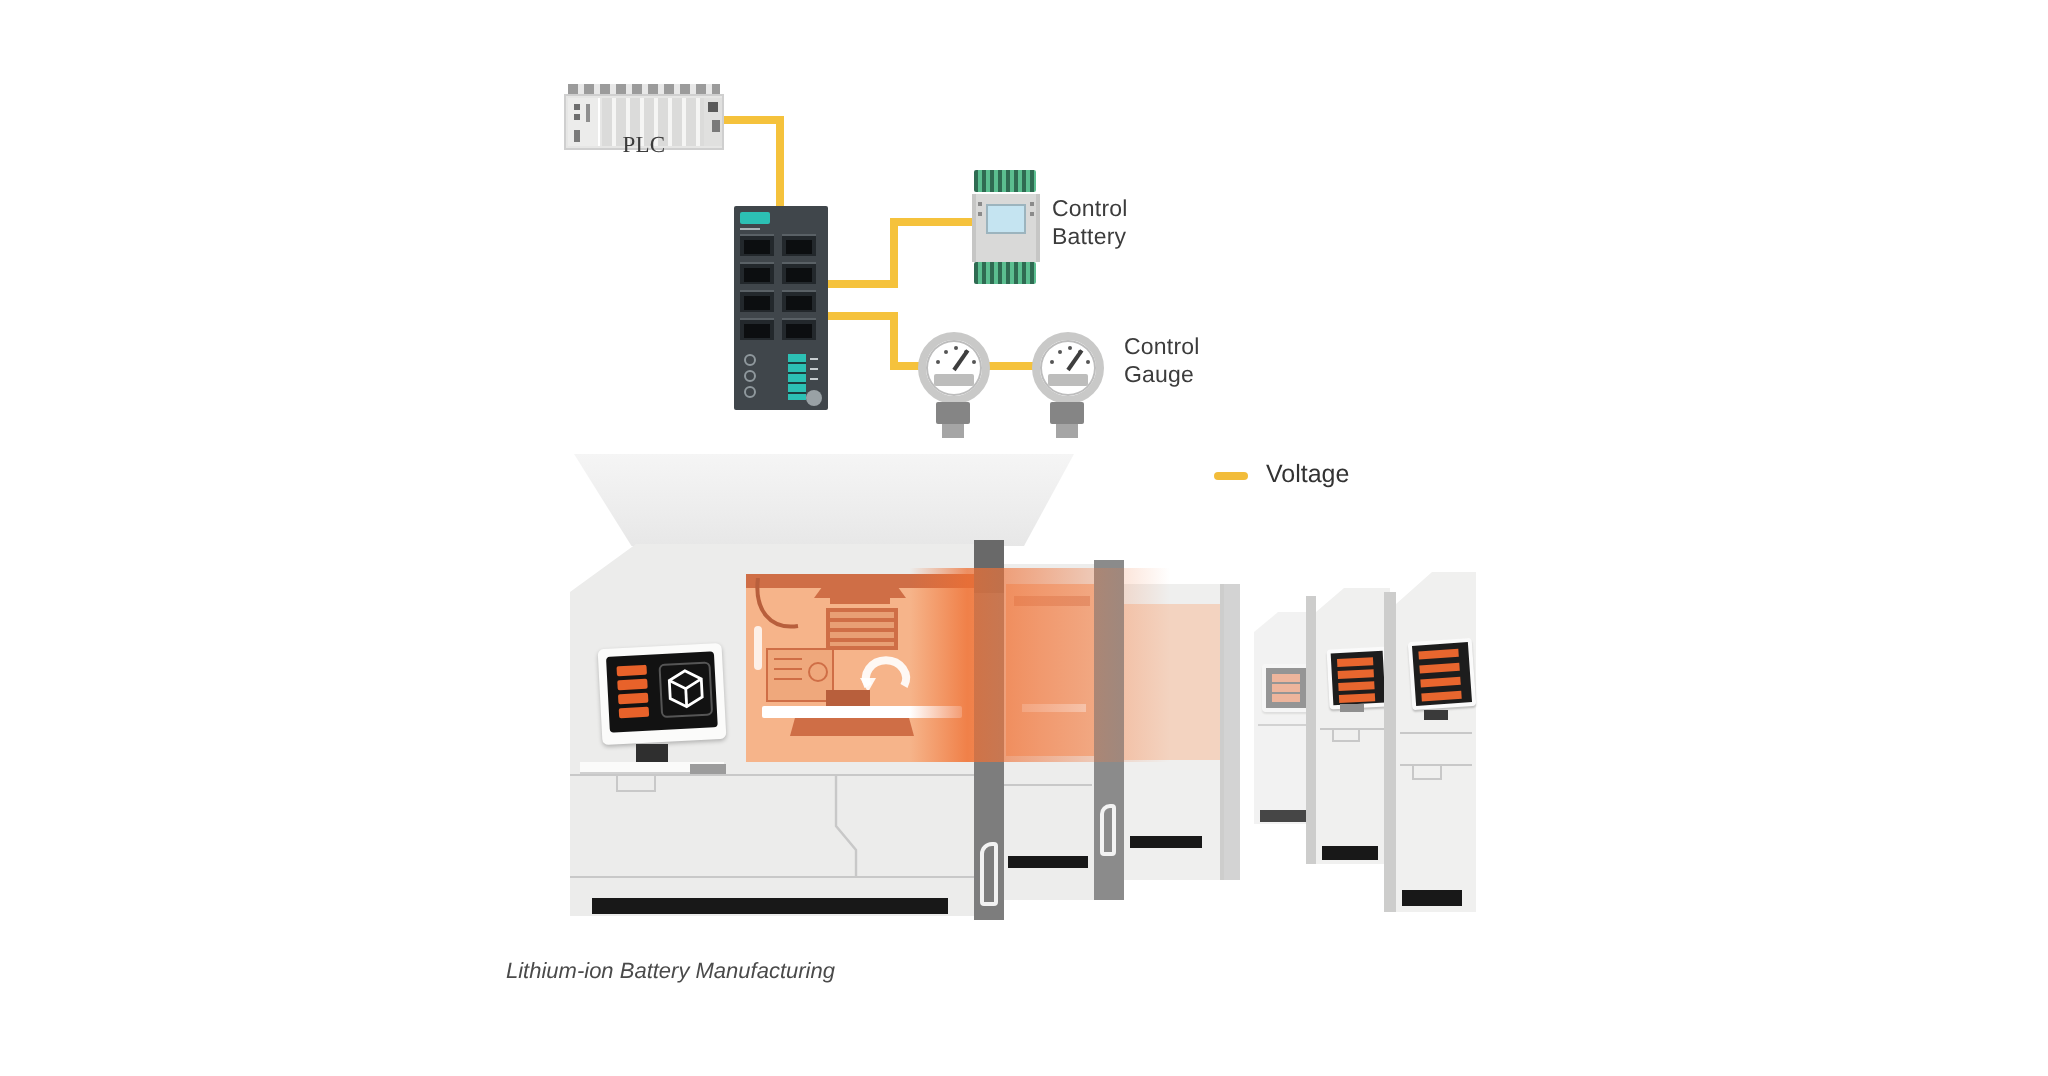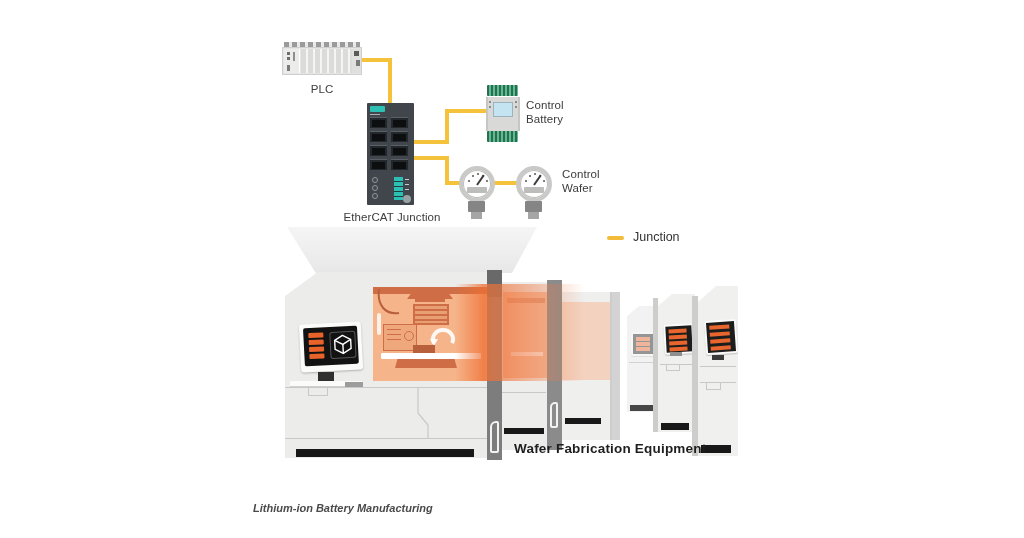--- a/index.html
+++ b/index.html
@@ -83,21 +83,21 @@
   .glow{left:455px;top:284px;width:130px;height:97px;
     background:linear-gradient(90deg,rgba(238,111,51,0) 0%,rgba(238,111,51,.75) 22%,rgba(240,124,70,.55) 50%,rgba(248,170,120,0) 100%);}
 
   
   .rm-face{position:absolute;background:#F0F0EF;}
   .rm-side{position:absolute;background:#CDCDCC;}
   .rm-screen{position:absolute;background:#1d1d1d;border:2px solid #fafafa;border-radius:2px;box-shadow:0 1px 1px rgba(0,0,0,.2);}
   .rm-bar{position:absolute;left:3px;width:70%;height:4px;background:#E8662E;}
 
   .equip-label{left:514px;top:441px;font-size:13.5px;font-weight:bold;color:#1E1E1E;letter-spacing:.2px;}
-  .caption{left:253px;top:502px;font-size:11px;font-style:italic;color:#4A4A4A;font-weight:bold;}
+  .caption{left:253px;top:480px;font-size:11px;font-style:italic;color:#4A4A4A;}
 </style>
 </head>
 <body>
 
 <div id="stage">
 
   <div class="eline" style="left:358px;top:58px;width:34px;height:4px;"></div>
   <div class="eline" style="left:388px;top:58px;width:4px;height:46px;"></div>
   <div class="eline" style="left:412px;top:140px;width:37px;height:4px;"></div>
   <div class="eline" style="left:445px;top:109px;width:4px;height:35px;"></div>
@@ -114,21 +114,21 @@
       <span class="abs" style="left:3px;top:8px;width:3px;height:3px;background:#6d6d6d;"></span>
       <span class="abs" style="left:9px;top:3px;width:2px;height:9px;background:#8f8f8f;"></span>
       <span class="abs" style="left:3px;top:16px;width:3px;height:6px;background:#7a7a7a;"></span>
     </div>
     <div class="abs plc-slots"></div>
     <div class="abs plc-cap">
       <span class="abs" style="left:2px;top:2px;width:5px;height:5px;background:#5a5a5a;"></span>
       <span class="abs" style="left:4px;top:11px;width:4px;height:6px;background:#7a7a7a;"></span>
     </div>
   </div>
-  <div class="abs lbl lbl-center" style="left:282px;top:82px;width:80px;">PLC</div>
+  <div class="abs lbl lbl-center" style="left:282px;top:66px;width:80px;font-family:Liberation Serif, serif;">PLC</div>
 
   <div class="abs junction">
     <div class="abs jx-badge"></div>
     <span class="abs" style="left:3px;top:11px;width:10px;height:1px;background:#aab2b6;"></span>
 
     <div class="jx-port" style="left:3px;top:14px;">
         <i></i>
       </div>
     <div class="jx-port" style="left:24px;top:14px;">
         <i></i>
@@ -155,21 +155,20 @@
     <div class="jx-dip" style="left:5px;top:74px;"></div>
     <div class="jx-dip" style="left:5px;top:82px;"></div>
     <div class="jx-dip" style="left:5px;top:90px;"></div>
 
     <div class="abs jx-term"></div>
     <span class="jx-dash" style="left:38px;top:76px;"></span>
     <span class="jx-dash" style="left:38px;top:81px;"></span>
     <span class="jx-dash" style="left:38px;top:86px;"></span>
     <div class="abs jx-circle"></div>
   </div>
-  <div class="abs lbl lbl-center" style="left:312px;top:210px;width:160px;">EtherCAT Junction</div>
 
   <div class="abs vc">
     <div class="vc-teeth" style="top:0;"></div>
     <div class="abs vc-body"></div>
     <div class="abs vc-screen"></div>
     <span class="abs" style="left:3px;top:16px;width:2px;height:2px;background:#8b8b8b;"></span>
     <span class="abs" style="left:3px;top:21px;width:2px;height:2px;background:#8b8b8b;"></span>
     <span class="abs" style="left:29px;top:16px;width:2px;height:2px;background:#8b8b8b;"></span>
     <span class="abs" style="left:29px;top:21px;width:2px;height:2px;background:#8b8b8b;"></span>
     <div class="vc-teeth" style="top:46px;"></div>
@@ -198,25 +197,25 @@
     <span class="gauge-tick" style="left:19px;top:5px;"></span>
     <span class="gauge-tick" style="left:23px;top:10px;"></span>
     <span class="gauge-needle" style="left:13px;top:3px;transform:rotate(35deg);"></span>
     <span class="gauge-bar" style="left:4px;top:17px;"></span>
   </div>
   <div class="gauge-stem1" style="left:525px;top:201px;"></div>
   <div class="gauge-stem2" style="left:528px;top:212px;"></div>
 
   <div class="abs lbl" style="left:562px;top:167px;">
     <div>Control</div>
-    <div>Wafer</div>
+    <div>Gauge</div>
   </div>
 
   <div class="abs legend-dash"></div>
-  <div class="abs legend-text">Junction</div>
+  <div class="abs legend-text">Voltage</div>
 
   <div class="abs funnel"></div>
 
   <div class="abs" style="left:627px;top:306px;width:30px;height:108px;opacity:.8;">
     <div class="rm-face" style="left:0;top:0;width:30px;height:106px;clip-path:polygon(0 10px,12px 0,30px 0,30px 106px,0 106px);"></div>
     <div class="rm-screen" style="left:4px;top:26px;width:20px;height:20px;opacity:.55;">
       <span class="rm-bar" style="top:3px;"></span>
         <span class="rm-bar" style="top:8px;"></span>
         <span class="rm-bar" style="top:13px;"></span>
     </div>
@@ -328,16 +327,15 @@
     </svg>
     <div class="seam" style="left:0;top:170px;width:202px;"></div>
     <div class="strip" style="left:11px;top:181px;width:178px;height:8px;"></div>
 
     <div class="abs m1-pillar"></div>
     <div class="abs m1-handle"></div>
   </div>
 
   <div class="abs glow"></div>
 
-  <div class="abs equip-label">Wafer Fabrication Equipment</div>
   <div class="abs caption">Lithium-ion Battery Manufacturing</div>
 
 </div>
 
 </body></html>

